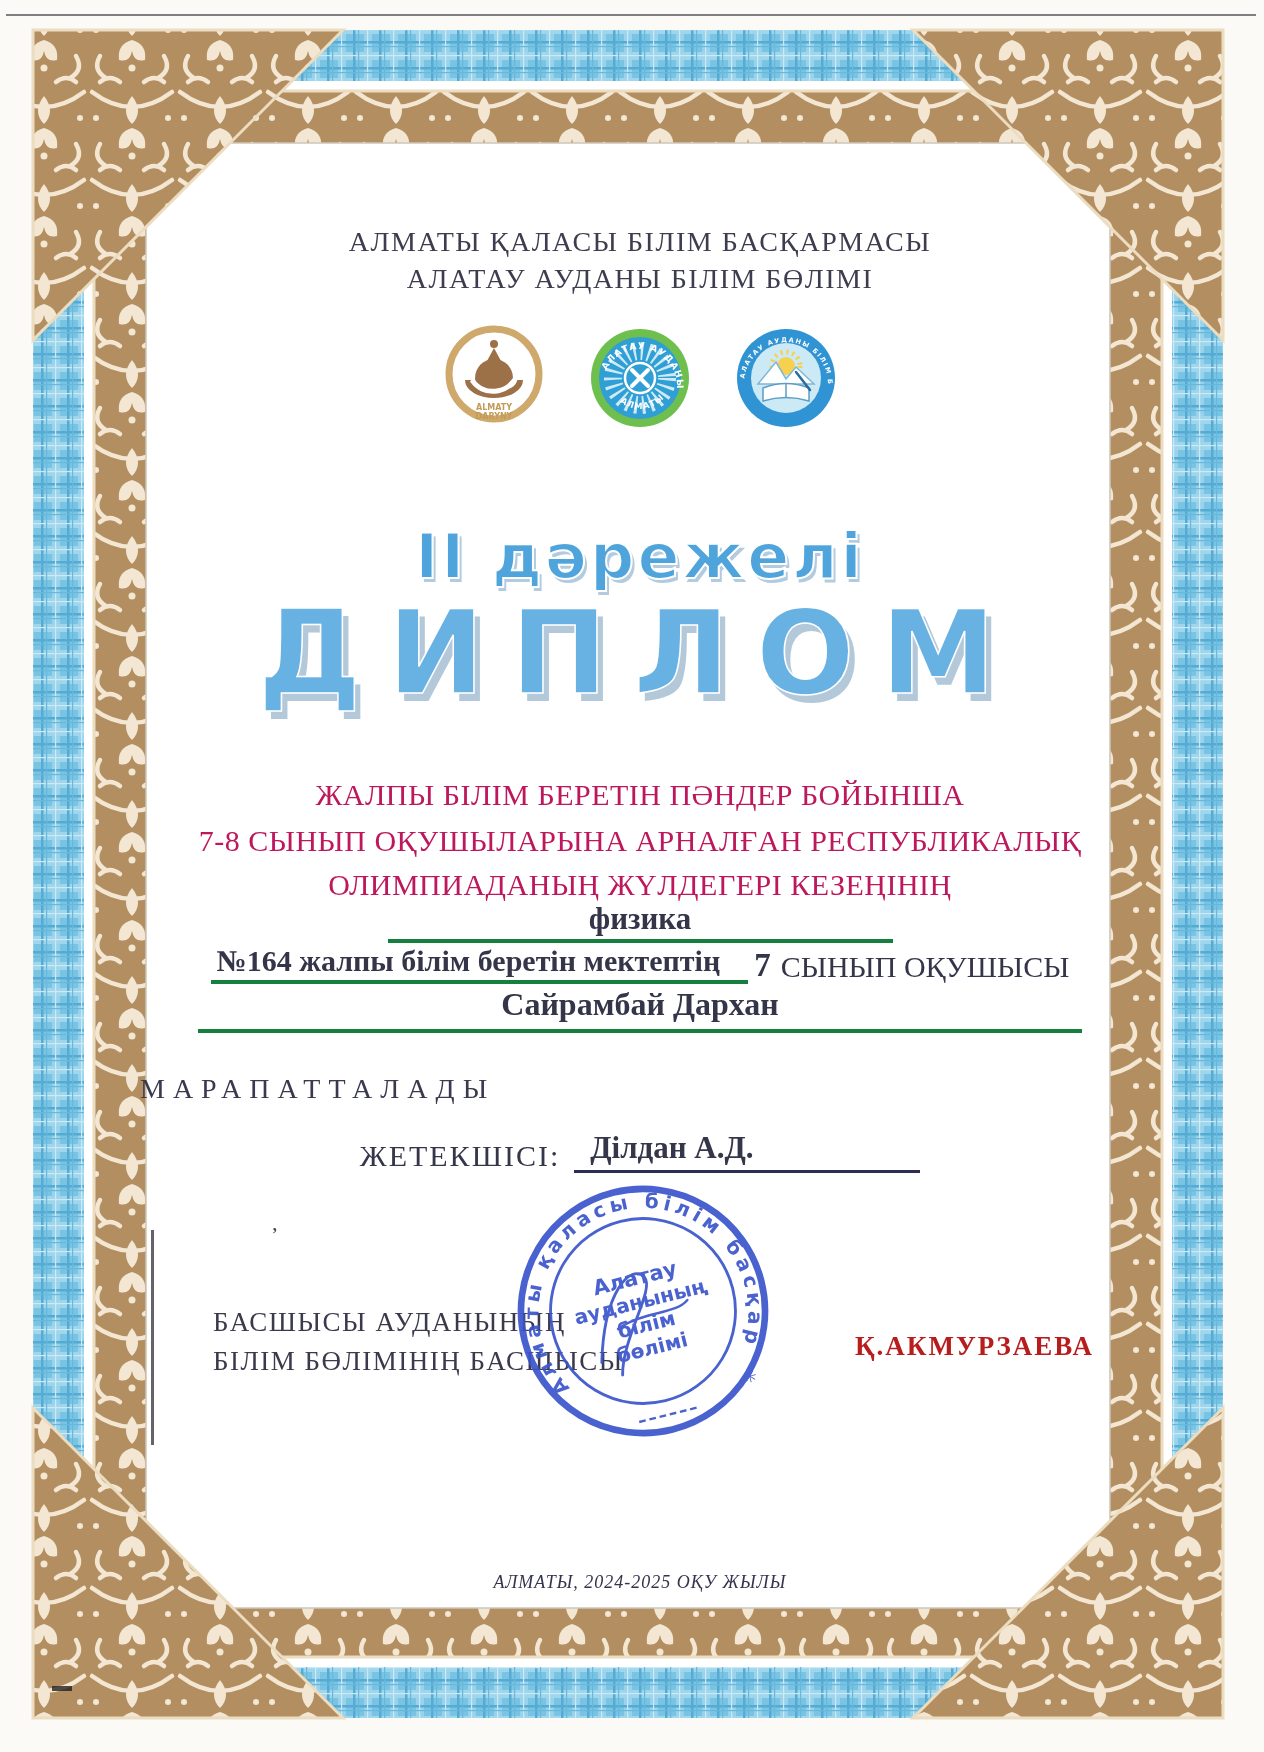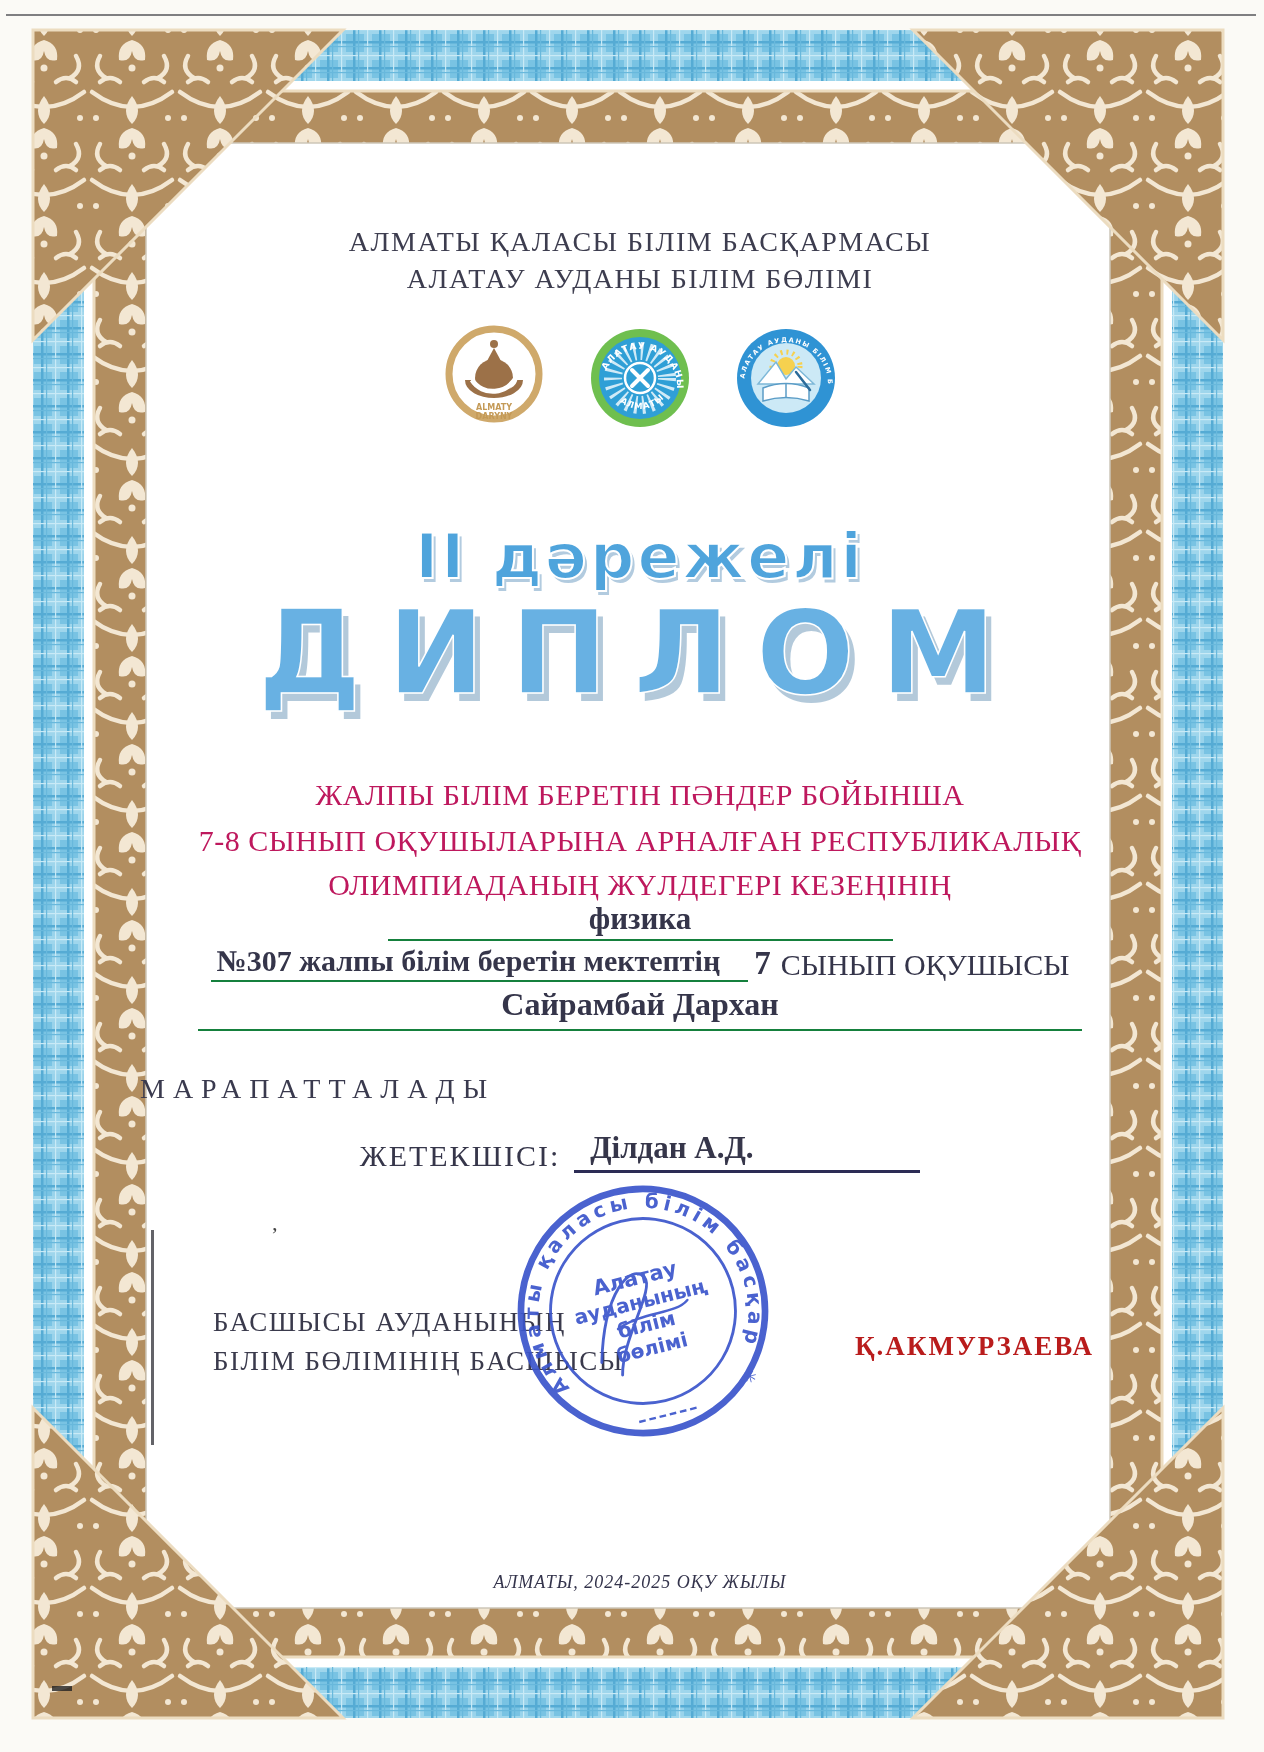--- a/index.html
+++ b/index.html
@@ -22,21 +22,21 @@
     color:#4fa4dc;-webkit-text-stroke:2px #ffffff;
     text-shadow:3px 4px 0 rgba(84,140,183,0.45);}
   .diplom{left:140px;top:585px;width:1000px;text-align:center;
     font-family:"DejaVu Sans", sans-serif;font-weight:bold;font-size:116px;letter-spacing:26px;
     color:#68b1e3;-webkit-text-stroke:1.5px #ffffff;
     text-shadow:6px 8px 0 rgba(73,126,168,0.42);}
 
   .bline{left:140px;width:1000px;text-align:center;font-size:30px;letter-spacing:0.5px;color:#be185d;}
   .row-line{left:140px;width:1000px;display:flex;justify-content:center;align-items:flex-end;
             font-size:30px;color:#35354a;}
-  .u-field{display:inline-block;border-bottom:2px solid #15803d;text-align:center;}
+  .u-field{display:inline-block;border-bottom:4px solid #15803d;text-align:center;}
   .bold{font-weight:bold;}
   .award{left:140px;top:1073px;width:1000px;font-size:28px;
          letter-spacing:8px;font-weight:500;color:#3a3a4e;}
 
   .sup-row{left:140px;top:1130px;width:1000px;display:flex;justify-content:center;
            align-items:flex-end;font-size:30px;}
   .sup-name{width:330px;border-bottom:3px solid #2c2c55;font-weight:bold;font-size:31px;
             text-align:left;padding:0 0 4px 16px;margin-left:14px;}
 
   .sig-left{left:213px;top:1303px;font-size:27px;line-height:39px;letter-spacing:1.5px;color:#3a3a4c;}
@@ -156,21 +156,21 @@
 
     <div class="abs bline" style="top:778px">ЖАЛПЫ БІЛІМ БЕРЕТІН ПӘНДЕР БОЙЫНША</div>
     <div class="abs bline" style="top:824px">7-8  СЫНЫП ОҚУШЫЛАРЫНА АРНАЛҒАН РЕСПУБЛИКАЛЫҚ</div>
     <div class="abs bline" style="top:868px">ОЛИМПИАДАНЫҢ ЖҮЛДЕГЕРІ КЕЗЕҢІНІҢ</div>
 
     <div class="abs row-line" style="top:901px">
       <span class="u-field bold" style="width:505px;font-size:31px;padding-bottom:2px">физика</span>
     </div>
 
     <div class="abs row-line" style="top:944px">
-      <span class="u-field" style="font-weight:600;padding:0 28px 2px 6px">№307 жалпы білім беретін мектептің</span>
+      <span class="u-field" style="font-weight:600;padding:0 28px 2px 6px">№164 жалпы білім беретін мектептің</span>
       <span class="bold" style="font-size:33px;margin:0 10px 0 6px">7</span>
       <span>СЫНЫП ОҚУШЫСЫ</span>
     </div>
 
     <div class="abs row-line" style="top:986px">
       <span class="u-field bold" style="width:884px;font-size:32px;padding-bottom:6px">Сайрамбай Дархан</span>
     </div>
 
     <div class="abs award">МАРАПАТТАЛАДЫ</div>
 

